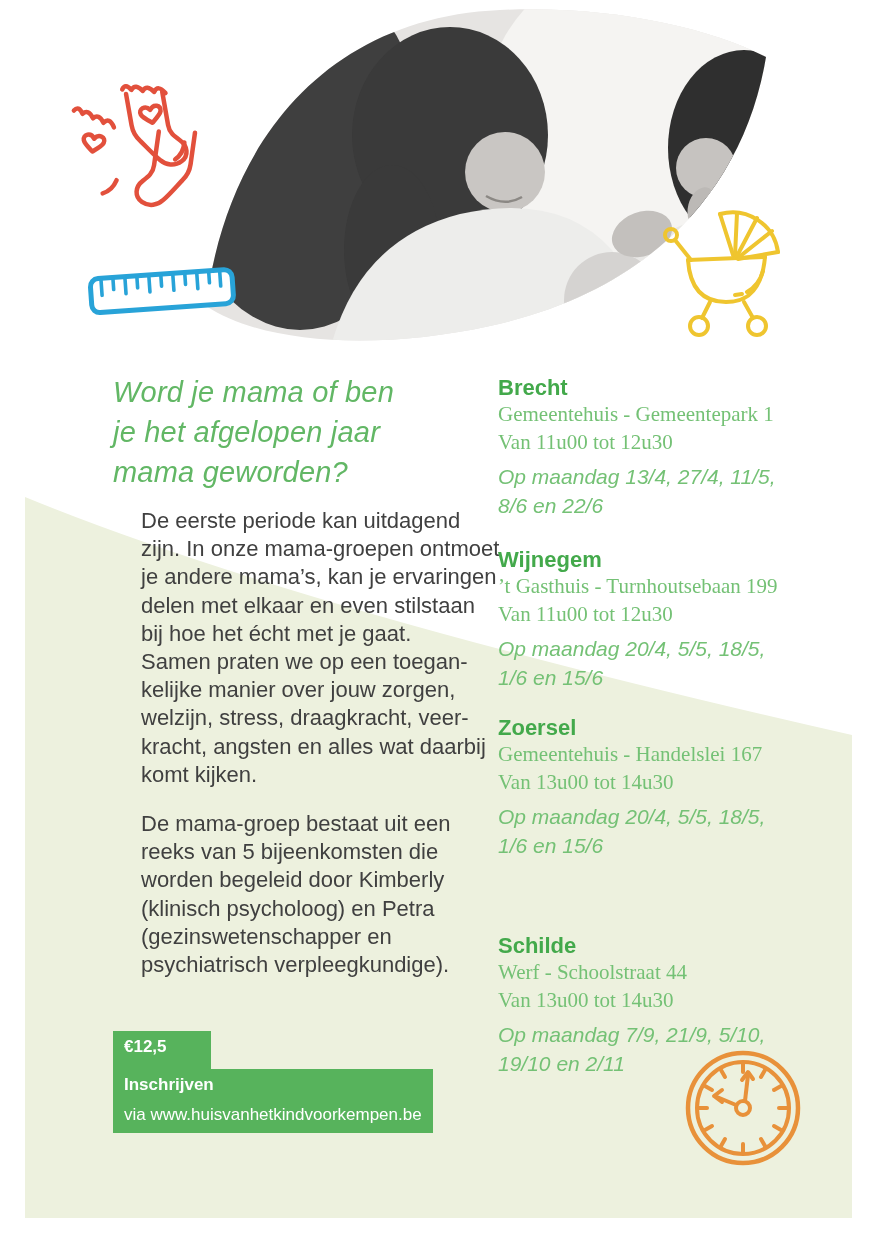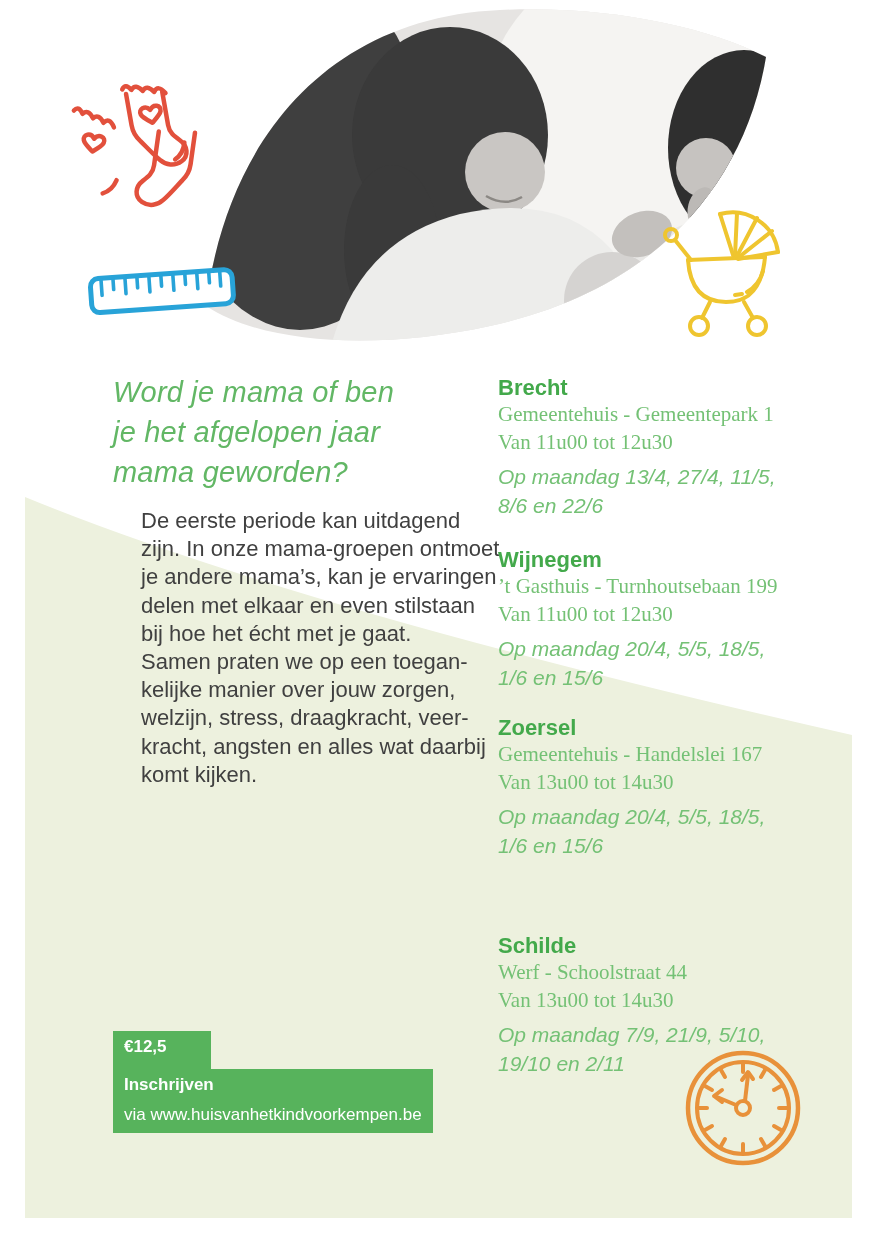--- a/index.html
+++ b/index.html
@@ -172,20 +172,26 @@
 zijn. In onze mama-groepen ontmoet
 je andere mama’s, kan je ervaringen
 delen met elkaar en even stilstaan
 bij hoe het écht met je gaat.
 Samen praten we op een toegan-
 kelijke manier over jouw zorgen,
 welzijn, stress, draagkracht, veer-
 kracht, angsten en alles wat daarbij
 komt kijken.</div>
 
+  <div class="txt para para2">De mama-groep bestaat uit een
+reeks van 5 bijeenkomsten die
+worden begeleid door Kimberly
+(klinisch psycholoog) en Petra
+(gezinswetenschapper en
+psychiatrisch verpleegkundige).</div>
 
   <div class="txt loc loc-brecht">
     <h3 class="loc-name">Brecht</h3>
     <div class="loc-line">Gemeentehuis - Gemeentepark 1</div>
     <div class="loc-line">Van 11u00 tot 12u30</div>
     <div class="loc-dates">Op maandag 13/4, 27/4, 11/5,
 8/6 en 22/6</div>
   </div>
 
   <div class="txt loc loc-wijnegem">

